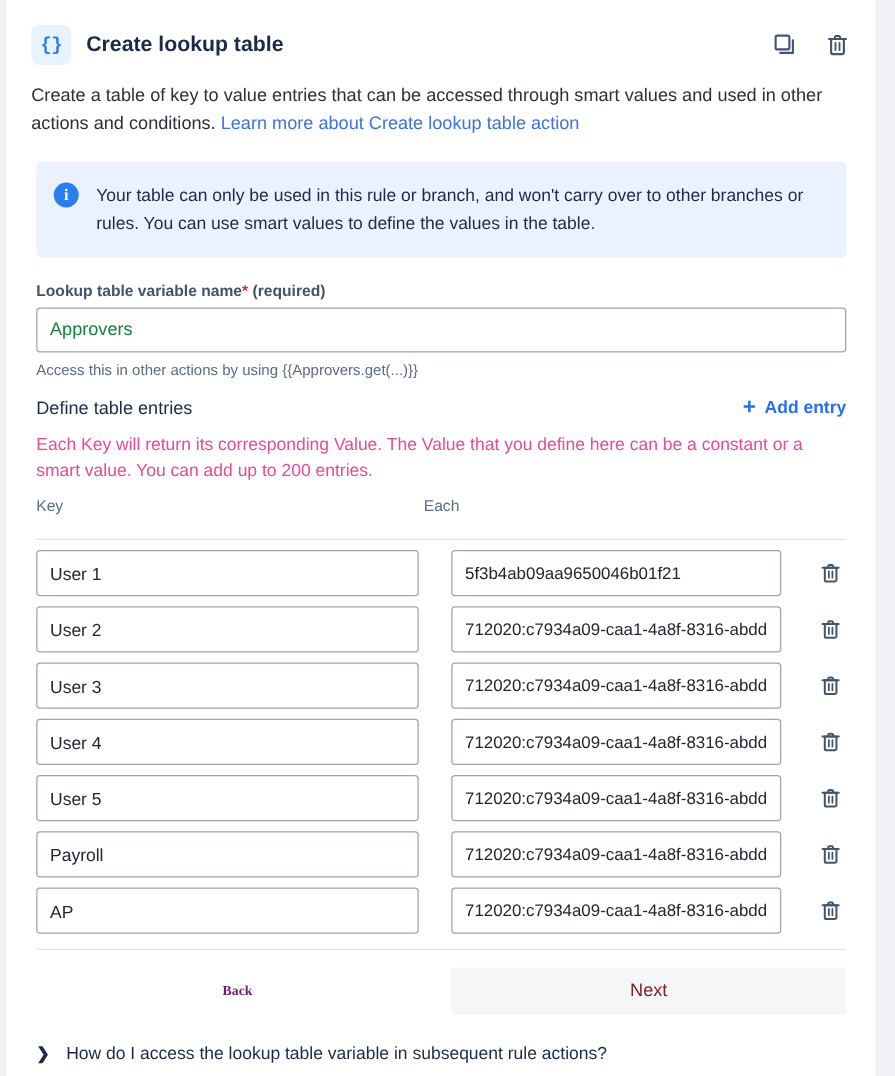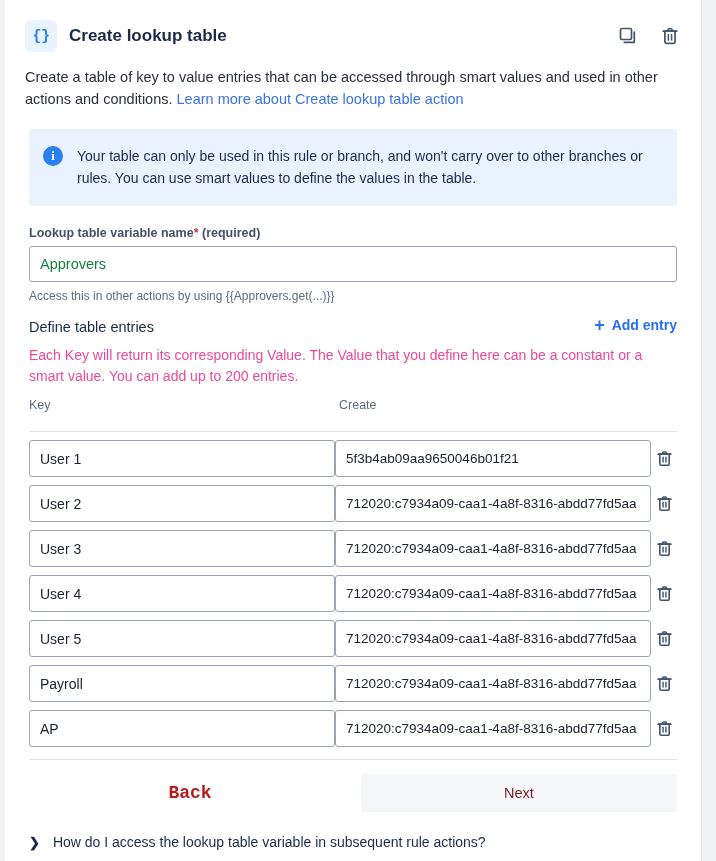--- a/index.html
+++ b/index.html
@@ -168,21 +168,21 @@
     color: #5d6b82;
     padding-bottom: 19px;
     border-bottom: 1px solid #dfe2e8;
   }
   .col-key { width: 310px; flex: 0 0 auto; }
   .col-val { flex: 1 1 auto; }
 
   .row {
     display: flex;
     align-items: center;
-    gap: 0;
+    gap: 26px;
     margin-top: 8px;
   }
   .row-key {
     width: 306px;
     flex: 0 0 auto;
     height: 37px;
     border: 1px solid #9aa4b6;
     border-radius: 3px;
     padding: 0 10px;
     font-size: 14px;
@@ -217,26 +217,26 @@
   .footer {
     display: flex;
     gap: 10px;
     margin-top: 14px;
   }
   .btn-back {
     width: 322px;
     height: 38px;
     background: none;
     border: none;
-    font-size: 18px;
-    font-weight: bold;
-    color: #b91c1c;
+    font-size: 11px;
+    font-weight: bold;
+    color: #701a75;
     cursor: pointer;
     border-radius: 3px;
-    font-family: Liberation Mono, monospace;
+    font-family: Liberation Serif, serif;
   }
   .btn-next {
     flex: 1 1 auto;
     height: 38px;
     background: #f5f6f8;
     border: none;
     border-radius: 3px;
     font-size: 14.5px;
     color: #7f1d1d;
     cursor: default;
@@ -316,21 +316,21 @@
           <span>Add entry</span>
         </button>
       </div>
 
       <div class="entries-desc">Each Key will return its corresponding Value. The Value that you define here can be a constant or a smart value. You can add up to 200 entries.</div>
 
       
       <div class="table">
         <div class="col-head">
           <div class="col-key">Key</div>
-          <div class="col-val">Create</div>
+          <div class="col-val">Each</div>
         </div>
         <div id="rows">
             <div class="row">
               <input class="row-key" type="text" value="User 1" style="">
               <input class="row-val" type="text" value="5f3b4ab09aa9650046b01f21" style="">
               <button class="row-del">
                 <svg width="19" height="19" viewBox="0 0 20 20">
                   <path d="M3.2 5.4 h13.6" stroke="#44546f" stroke-width="1.7" stroke-linecap="round"></path>
                   <path d="M8 5.4 V4 a0.9 0.9 0 0 1 0.9-0.9 h2.2 a0.9 0.9 0 0 1 0.9 0.9 V5.4" fill="none" stroke="#44546f" stroke-width="1.6" stroke-linejoin="round"></path>
                   <path d="M5.1 5.4 h9.8 v10.3 a1.4 1.4 0 0 1-1.4 1.4 H6.5 a1.4 1.4 0 0 1-1.4-1.4 Z" fill="none" stroke="#44546f" stroke-width="1.7" stroke-linejoin="round"></path>

